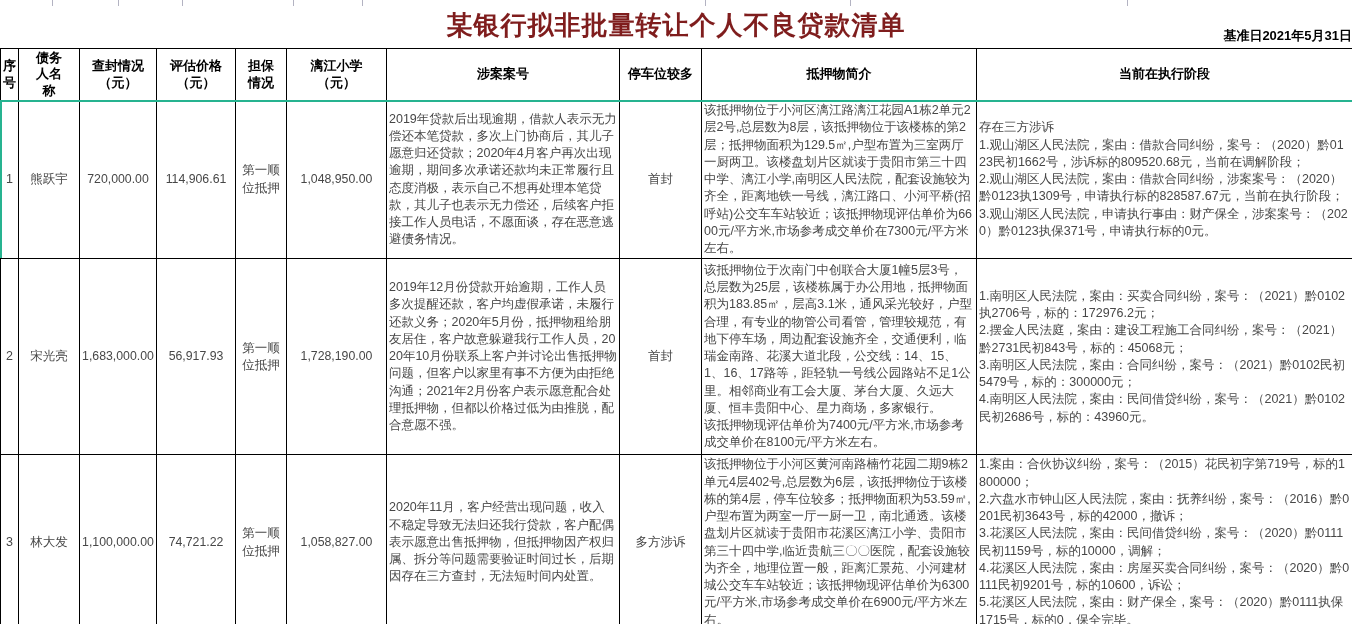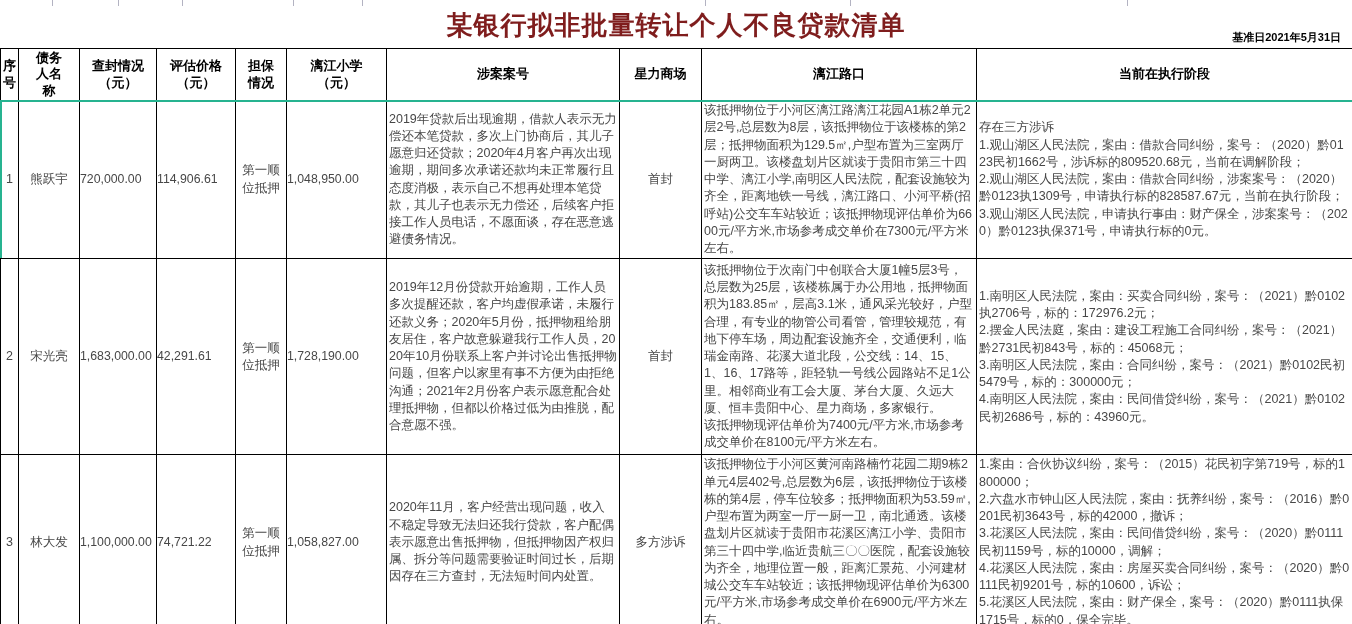--- a/index.html
+++ b/index.html
@@ -7,37 +7,37 @@
     width:1352px;height:624px;background:#ffffff;position:relative;overflow:hidden;
     font-family:"Liberation Sans",sans-serif;color:#474747;
   }
   .tick{position:absolute;top:0;width:1px;height:6px;background:#b3b3c2;}
   .title-bar{position:relative;height:48px;}
   .main-title{
     text-align:center;font-size:26px;font-weight:bold;color:#7f1d1d;
     line-height:50px;letter-spacing:1px;
   }
   .baseline-date{
-    position:absolute;right:11px;bottom:3px;font-size:11px;font-weight:bold;color:#000;
+    position:absolute;right:0;bottom:3px;font-size:13px;font-weight:bold;color:#000;
   }
   table.loan-table{
     border-collapse:collapse;table-layout:fixed;width:1352px;
   }
   .loan-table th,.loan-table td{
     border:1px solid #000;vertical-align:middle;
     white-space:pre-line;word-break:break-all;box-sizing:border-box;
   }
   .loan-table th{
     font-size:13px;font-weight:bold;color:#000;text-align:center;
     line-height:1.25;padding:1px 0;height:52px;
   }
   .loan-table td{font-size:12.5px;line-height:1.38;padding:1px 3px;}
   td.c-center{text-align:center;}
   td.c-left{text-align:left;padding:1px 2px;}
-  td.num{padding:1px 0;font-size:12.3px;}
+  td.num{text-align:center;padding:1px 0;font-size:12.3px;}
   tr.r1{height:156px;}
   tr.r2{height:196px;}
   tr.r3{height:168px;}
   
   .sel-h{position:absolute;left:0;top:100px;width:1352px;height:2px;background:#26b390;z-index:5;}
   .sel-v{position:absolute;left:0;top:100px;width:2px;height:158px;background:#26b390;z-index:5;}
 </style>
 </head>
 <body>
 
@@ -77,22 +77,22 @@
 称</th>
       <th>查封情况
 （元）</th>
       <th>评估价格
 （元）</th>
       <th>担保
 情况</th>
       <th>漓江小学
 （元）</th>
       <th>涉案案号</th>
-      <th>星力商场</th>
-      <th>漓江路口</th>
+      <th>停车位较多</th>
+      <th>抵押物简介</th>
       <th>当前在执行阶段</th>
     </tr>
   </thead>
   <tbody>
     <tr class="r1">
       <td class="c-center">1</td>
       <td class="c-center">熊跃宇</td>
       <td class="num">720,000.00</td>
       <td class="num">114,906.61</td>
       <td class="c-center">第一顺位抵押</td>
@@ -102,21 +102,21 @@
       <td class="c-left">该抵押物位于小河区漓江路漓江花园A1栋2单元2层2号,总层数为8层，该抵押物位于该楼栋的第2层；抵押物面积为129.5㎡,户型布置为三室两厅一厨两卫。该楼盘划片区就读于贵阳市第三十四中学、漓江小学,南明区人民法院，配套设施较为齐全，距离地铁一号线，漓江路口、小河平桥(招呼站)公交车车站较近；该抵押物现评估单价为6600元/平方米,市场参考成交单价在7300元/平方米左右。</td>
       <td class="c-left">存在三方涉诉
 1.观山湖区人民法院，案由：借款合同纠纷，案号：（2020）黔0123民初1662号，涉诉标的809520.68元，当前在调解阶段；
 2.观山湖区人民法院，案由：借款合同纠纷，涉案案号：（2020）黔0123执1309号，申请执行标的828587.67元，当前在执行阶段；
 3.观山湖区人民法院，申请执行事由：财产保全，涉案案号：（2020）黔0123执保371号，申请执行标的0元。</td>
     </tr>
     <tr class="r2">
       <td class="c-center">2</td>
       <td class="c-center">宋光亮</td>
       <td class="num">1,683,000.00</td>
-      <td class="num">42,291.61</td>
+      <td class="num">56,917.93</td>
       <td class="c-center">第一顺位抵押</td>
       <td class="num">1,728,190.00</td>
       <td class="c-left">2019年12月份贷款开始逾期，工作人员多次提醒还款，客户均虚假承诺，未履行还款义务；2020年5月份，抵押物租给朋友居住，客户故意躲避我行工作人员，2020年10月份联系上客户并讨论出售抵押物问题，但客户以家里有事不方便为由拒绝沟通；2021年2月份客户表示愿意配合处理抵押物，但都以价格过低为由推脱，配合意愿不强。</td>
       <td class="c-center">首封</td>
       <td class="c-left">该抵押物位于次南门中创联合大厦1幢5层3号，总层数为25层，该楼栋属于办公用地，抵押物面积为183.85㎡，层高3.1米，通风采光较好，户型合理，有专业的物管公司看管，管理较规范，有地下停车场，周边配套设施齐全，交通便利，临瑞金南路、花溪大道北段，公交线：14、15、1、16、17路等，距轻轨一号线公园路站不足1公里。相邻商业有工会大厦、茅台大厦、久远大厦、恒丰贵阳中心、星力商场，多家银行。
 该抵押物现评估单价为7400元/平方米,市场参考成交单价在8100元/平方米左右。</td>
       <td class="c-left">1.南明区人民法院，案由：买卖合同纠纷，案号：（2021）黔0102执2706号，标的：172976.2元；
 2.摆金人民法庭，案由：建设工程施工合同纠纷，案号：（2021）黔2731民初843号，标的：45068元；
 3.南明区人民法院，案由：合同纠纷，案号：（2021）黔0102民初5479号，标的：300000元；
 4.南明区人民法院，案由：民间借贷纠纷，案号：（2021）黔0102民初2686号，标的：43960元。</td>

